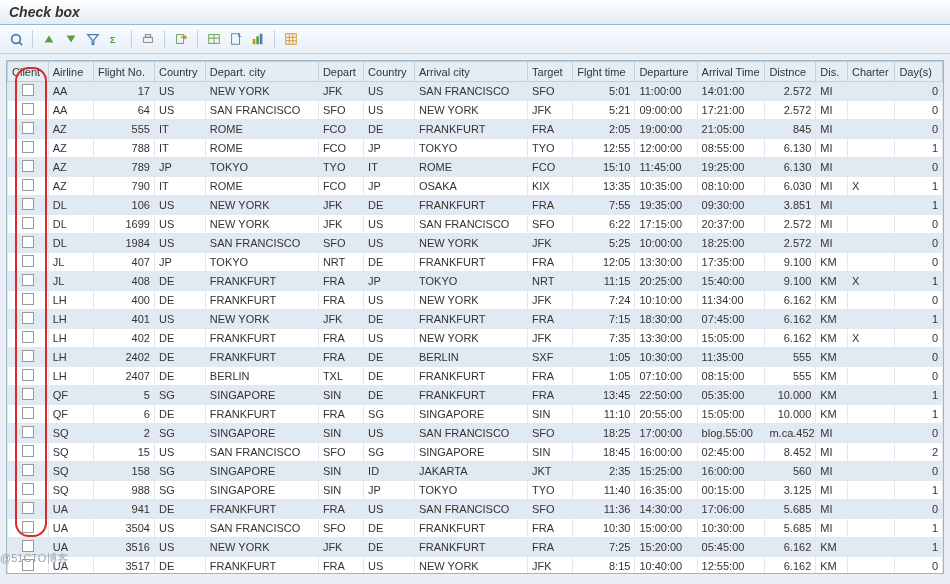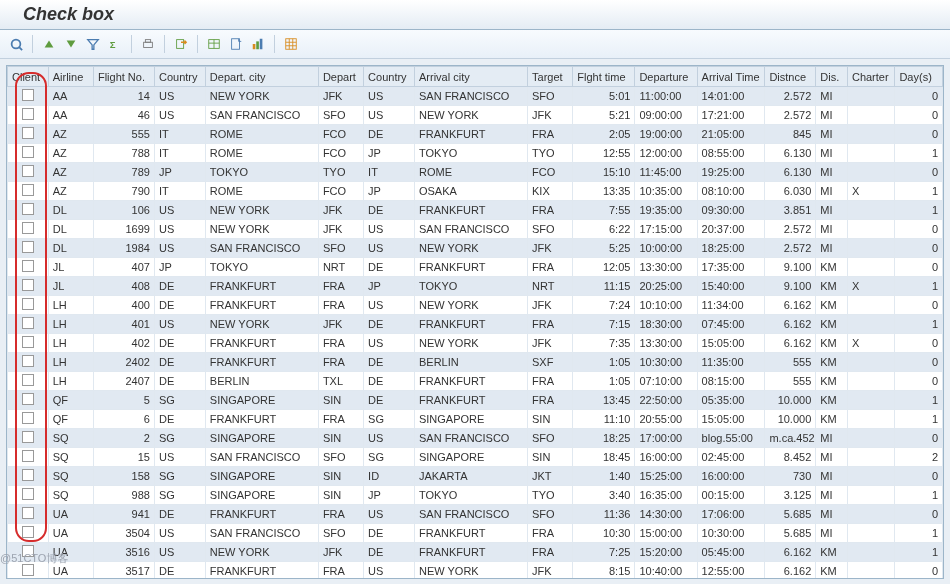--- a/index.html
+++ b/index.html
@@ -1,17 +1,17 @@
 <!DOCTYPE html>
 <html><head>
 <meta charset="utf-8">
 <style>
   * { box-sizing: border-box; font-family: Tahoma, Arial, sans-serif; font-size: 11px; }
   body { margin: 0; background: #e9eff5; width: 950px; height: 584px; overflow: hidden; position: relative; }
-  .titlebar { background: linear-gradient(#ffffff,#e4ecf4); border-bottom: 1px solid #9cb5c9; padding: 4px 23px; font-style: italic; font-weight: bold; font-size: 18px; color: #333; }
+  .titlebar { background: linear-gradient(#ffffff,#e4ecf4); border-bottom: 1px solid #9cb5c9; padding: 4px 9px; font-style: italic; font-weight: bold; font-size: 14px; color: #333; }
   .toolbar { background: linear-gradient(#f8fbfe,#e8f0f8); border-bottom: 1px solid #c2d0de; padding: 4px 6px; display: flex; gap: 2px; align-items: center; }
   .tbtn { width: 20px; height: 20px; display: inline-flex; align-items: center; justify-content: center; border: 1px solid transparent; border-radius: 2px; cursor: pointer; }
   .tsep { width: 1px; height: 18px; background: #c2d0de; margin: 0 4px; }
   .grid-wrap { position: relative; margin: 6px; background: #4d7c0f; border: 1px solid #9cb5c9; overflow: hidden; height: calc(100% - 70px); }
   table { border-collapse: collapse; width: 100%; table-layout: fixed; }
   th { background: #e4ecf4; border: 1px solid #c2d0de; text-align: left; padding: 2px 4px; font-weight: normal; color: #333; height: 20px; white-space: nowrap; overflow: hidden; text-overflow: ellipsis; }
   td { border: 1px solid #e0e8f0; padding: 1px 4px; height: 19px; white-space: nowrap; overflow: visible; color: #333; font-size: 11px; }
   tr:nth-child(odd) td { background: #e1e9f2; }
   tr:nth-child(even) td { background: #ffffff; }
   .num { text-align: right; }
@@ -139,39 +139,39 @@
           <th>Distnce</th>
           <th>Dis.</th>
           <th>Charter</th>
           <th>Day(s)</th>
         </tr>
       </thead>
     <tbody id="body-rows">
         <tr>
           <td style="text-align: center;"><span class="cb"></span></td>
           <td>AA</td>
-          <td class="num">14</td>
+          <td class="num">17</td>
           <td>US</td>
           <td>NEW YORK</td>
           <td>JFK</td>
           <td>US</td>
           <td>SAN FRANCISCO</td>
           <td>SFO</td>
           <td class="num">5:01</td>
           <td>11:00:00</td>
           <td>14:01:00</td>
           <td class="num">2.572</td>
           <td>MI</td>
           <td></td>
           <td class="num">0</td>
         </tr>
         <tr>
           <td style="text-align: center;"><span class="cb"></span></td>
           <td>AA</td>
-          <td class="num">46</td>
+          <td class="num">64</td>
           <td>US</td>
           <td>SAN FRANCISCO</td>
           <td>SFO</td>
           <td>US</td>
           <td>NEW YORK</td>
           <td>JFK</td>
           <td class="num">5:21</td>
           <td>09:00:00</td>
           <td>17:21:00</td>
           <td class="num">2.572</td>
@@ -506,39 +506,39 @@
         <tr>
           <td style="text-align: center;"><span class="cb"></span></td>
           <td>SQ</td>
           <td class="num">158</td>
           <td>SG</td>
           <td>SINGAPORE</td>
           <td>SIN</td>
           <td>ID</td>
           <td>JAKARTA</td>
           <td>JKT</td>
-          <td class="num">1:40</td>
+          <td class="num">2:35</td>
           <td>15:25:00</td>
           <td>16:00:00</td>
-          <td class="num">730</td>
+          <td class="num">560</td>
           <td>MI</td>
           <td></td>
           <td class="num">0</td>
         </tr>
         <tr>
           <td style="text-align: center;"><span class="cb"></span></td>
           <td>SQ</td>
           <td class="num">988</td>
           <td>SG</td>
           <td>SINGAPORE</td>
           <td>SIN</td>
           <td>JP</td>
           <td>TOKYO</td>
           <td>TYO</td>
-          <td class="num">3:40</td>
+          <td class="num">11:40</td>
           <td>16:35:00</td>
           <td>00:15:00</td>
           <td class="num">3.125</td>
           <td>MI</td>
           <td></td>
           <td class="num">1</td>
         </tr>
         <tr>
           <td style="text-align: center;"><span class="cb"></span></td>
           <td>UA</td>

